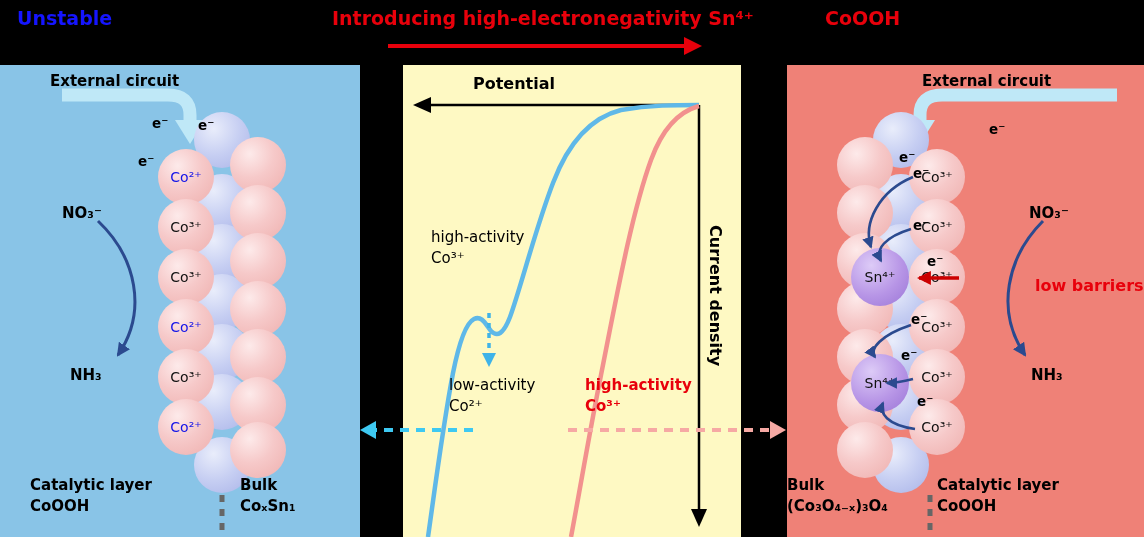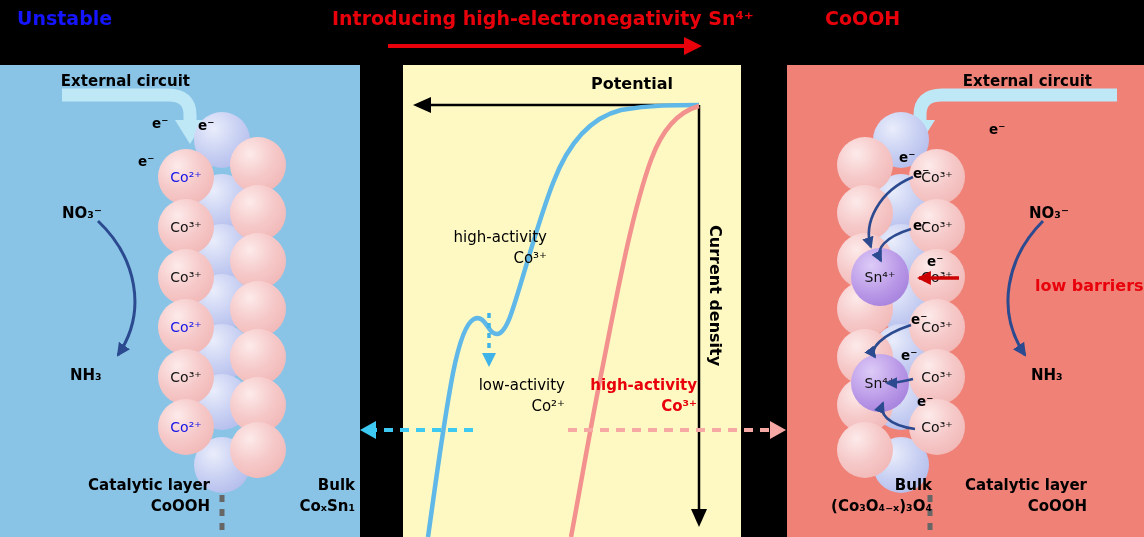--- a/index.html
+++ b/index.html
@@ -8,21 +8,21 @@
          font-family:"DejaVu Sans",sans-serif;overflow:hidden}
   .panel{position:absolute;top:65px;height:472px}
   #left-panel{left:0;width:360px;background:#89c4e7}
   #middle-panel{left:403px;width:338px;background:#fef9c3}
   #right-panel{left:787px;width:357px;background:#ef8177}
   .title{position:absolute;top:7px;font-size:19px;font-weight:bold;text-align:left}
   #t-left{left:17px;width:200px;color:#1515ff}
   #t-mid{left:332px;width:480px;color:#e8000b}
   #t-right{left:825px;width:160px;color:#e8000b}
   .lbl{position:absolute;color:#000;font-size:15px;font-weight:bold;line-height:21px}
-  .center{text-align:right}
+  .center{text-align:left}
   .fill{position:absolute;left:0;top:0}
   .e{position:absolute;font-size:13.5px;font-weight:bold;color:#000}
   .sphere{position:absolute;width:56px;height:56px;border-radius:50%;
           display:flex;align-items:center;justify-content:center}
   .s-pink{background:radial-gradient(circle at 35% 30%, #fdeaea 0%, #f6c9c9 45%, #eeafad 100%)}
   .s-lav{background:radial-gradient(circle at 35% 30%, #e9edfb 0%, #c6cef2 50%, #a9b3e8 100%)}
   .s-sn{width:58px;height:58px;background:radial-gradient(circle at 35% 30%, #ddcbf7 0%, #b795e6 55%, #9a75d6 100%)}
   .ion{font-size:14px;color:#111}
   .ion.b{color:#1414e8}
   .barrier{font-size:16px;font-weight:bold}

